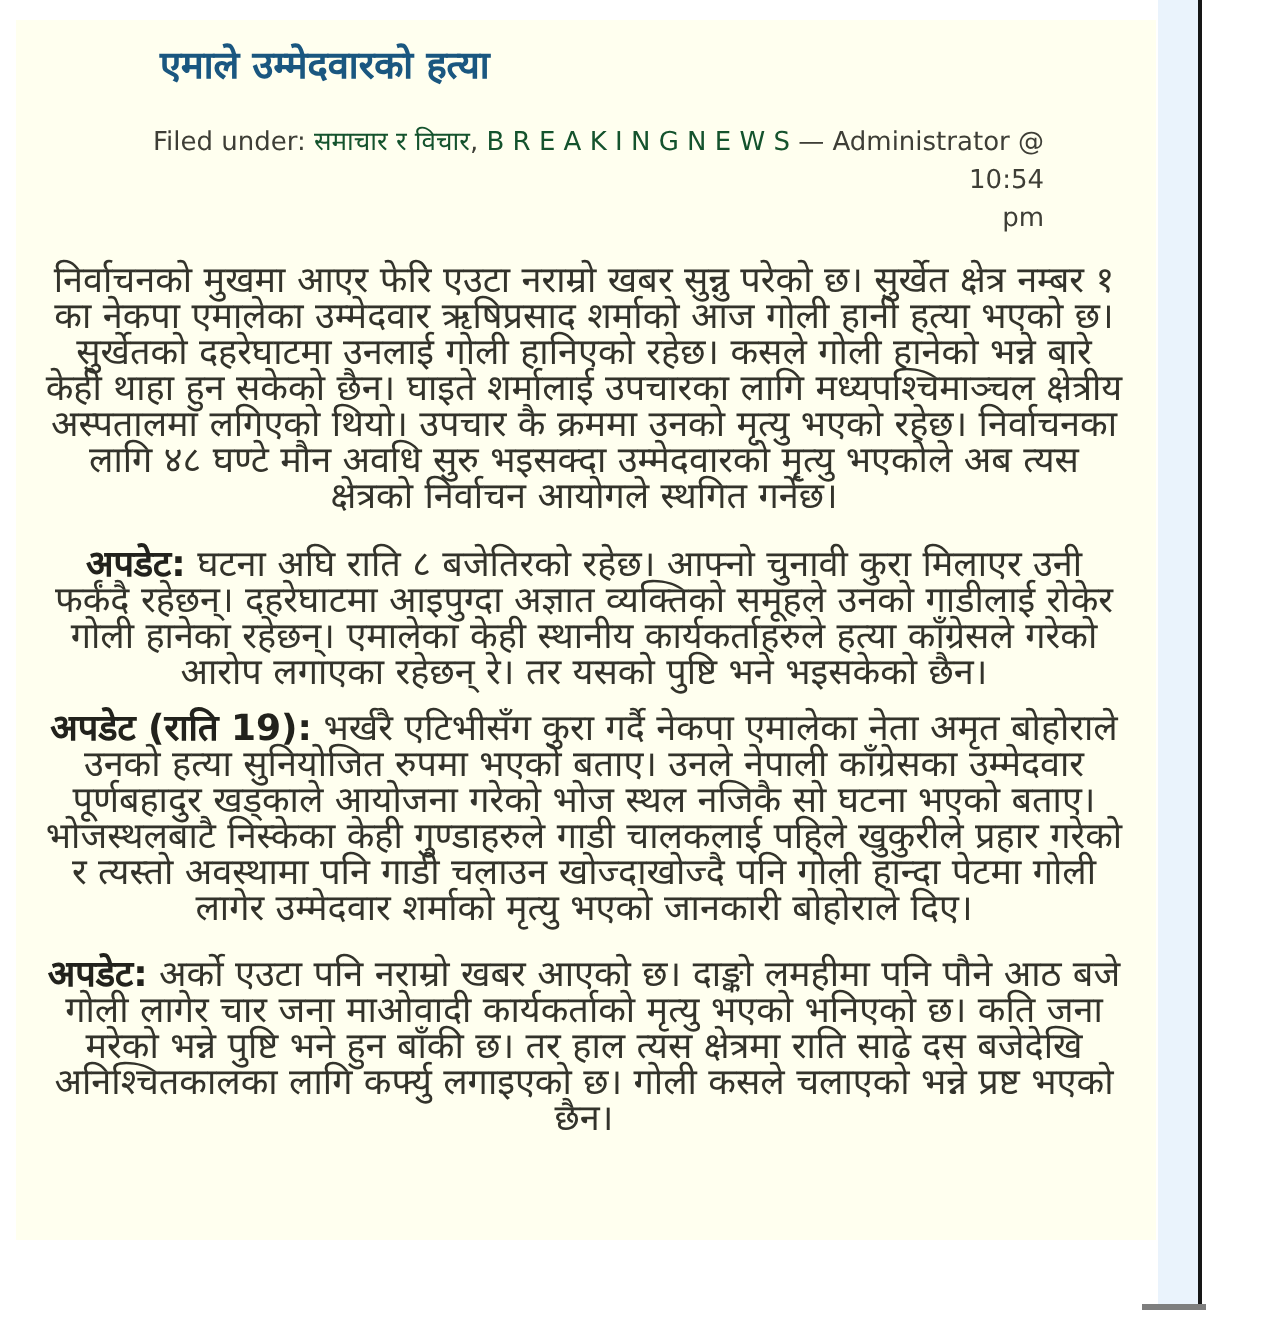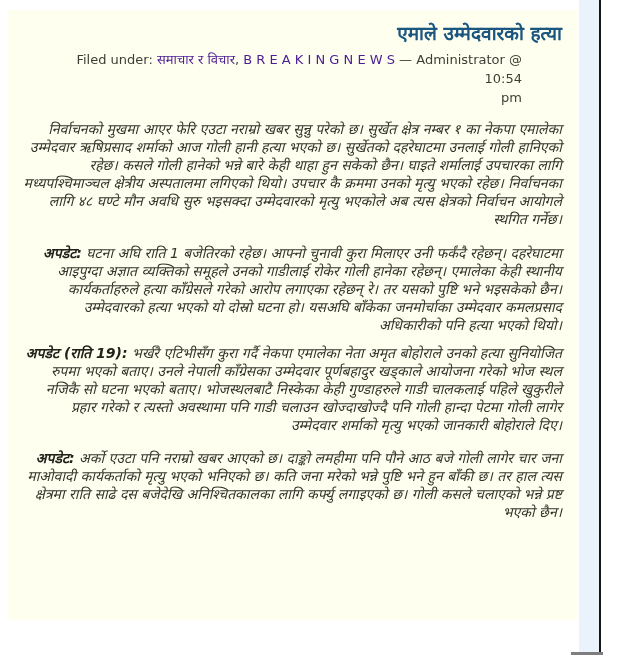--- a/index.html
+++ b/index.html
@@ -23,41 +23,39 @@
     position:absolute; left:599px; top:0;
     width:2px; height:653px;
     background:#161616;
   }
   .hline {
     position:absolute; left:571px; top:652px;
     width:32px; height:3px;
     background:#7e7e7e;
   }
   .title {
-    margin:10px 16px 4px 72px;
+    margin:10px 16px 16px 72px;
     font-size:19px; font-weight:bold;
     color:#1A5780;
     line-height:26px;
-    text-align:right;
   }
   .meta {
     margin:2px 56px 0 60px;
     text-align:right;
     font-size:13px; line-height:19px;
     color:#3E3E36;
   }
   .meta a {
-    color:#4c1d95; text-decoration:none; cursor:pointer;
+    color:#14532d; text-decoration:none; cursor:pointer;
   }
   .body {
     margin:13px 16px 0 14px;
-    font-size:14px; line-height:18px;
+    font-size:18px; line-height:18px;
     color:#33332B;
-    text-align:right;
-    font-style:italic;
+    text-align:center;
   }
   .body p { margin:0 0 16px 0; }
   .body p.p2 { margin-bottom:10px; }
   .body p.p3 { margin-bottom:15px; }
   .body p.p4 { margin-bottom:28px; }
   .body p.p5 { margin-bottom:0; }
   .body b { color:#22221C;margin-top:31px; }
 </style>
 </head>
 <body>
@@ -75,22 +73,21 @@
   </div>
 
   <div class="body">
 
     <p class="p1">
       <span>निर्वाचनको मुखमा आएर फेरि एउटा नराम्रो खबर सुन्नु परेको छ। सुर्खेत क्षेत्र नम्बर १ का नेकपा एमालेका उम्मेदवार ऋषिप्रसाद शर्माको आज गोली हानी हत्या भएको छ। सुर्खेतको दहरेघाटमा उनलाई गोली हानिएको रहेछ। कसले गोली हानेको भन्ने बारे केही थाहा हुन सकेको छैन। घाइते शर्मालाई उपचारका लागि मध्यपश्चिमाञ्चल क्षेत्रीय अस्पतालमा लगिएको थियो। उपचार कै क्रममा उनको मृत्यु भएको रहेछ। निर्वाचनका लागि ४८ घण्टे मौन अवधि सुरु भइसक्दा उम्मेदवारको मृत्यु भएकोले अब त्यस क्षेत्रको निर्वाचन आयोगले स्थगित गर्नेछ।</span>
     </p>
 
     <p class="p2">
       <b>अपडेट:</b>
-      <span>घटना अघि राति 1 बजेतिरको रहेछ। आफ्नो चुनावी कुरा मिलाएर उनी फर्कंदै रहेछन्। दहरेघाटमा आइपुग्दा अज्ञात व्यक्तिको समूहले उनको गाडीलाई रोकेर गोली हानेका रहेछन्। एमालेका केही स्थानीय कार्यकर्ताहरुले हत्या काँग्रेसले गरेको आरोप लगाएका रहेछन् रे। तर यसको पुष्टि भने भइसकेको छैन।</span><br>
-      <span>उम्मेदवारको हत्या भएको यो दोस्रो घटना हो। यसअघि बाँकेका जनमोर्चाका उम्मेदवार कमलप्रसाद अधिकारीको पनि हत्या भएको थियो।</span>
+      <span>घटना अघि राति ८ बजेतिरको रहेछ। आफ्नो चुनावी कुरा मिलाएर उनी फर्कंदै रहेछन्। दहरेघाटमा आइपुग्दा अज्ञात व्यक्तिको समूहले उनको गाडीलाई रोकेर गोली हानेका रहेछन्। एमालेका केही स्थानीय कार्यकर्ताहरुले हत्या काँग्रेसले गरेको आरोप लगाएका रहेछन् रे। तर यसको पुष्टि भने भइसकेको छैन।</span><br>
     </p>
 
     <p class="p3">
       <b>अपडेट (राति 19):</b>
       <span>भर्खरै एटिभीसँग कुरा गर्दै नेकपा एमालेका नेता अमृत बोहोराले उनको हत्या सुनियोजित रुपमा भएको बताए। उनले नेपाली काँग्रेसका उम्मेदवार पूर्णबहादुर खड्काले आयोजना गरेको भोज स्थल नजिकै सो घटना भएको बताए। भोजस्थलबाटै निस्केका केही गुण्डाहरुले गाडी चालकलाई पहिले खुकुरीले प्रहार गरेको र त्यस्तो अवस्थामा पनि गाडी चलाउन खोज्दाखोज्दै पनि गोली हान्दा पेटमा गोली लागेर उम्मेदवार शर्माको मृत्यु भएको जानकारी बोहोराले दिए।</span>
     </p>
 
     <p class="p4">
       <b>अपडेट:</b>
       <span>अर्को एउटा पनि नराम्रो खबर आएको छ। दाङ्को लमहीमा पनि पौने आठ बजे गोली लागेर चार जना माओवादी कार्यकर्ताको मृत्यु भएको भनिएको छ। कति जना मरेको भन्ने पुष्टि भने हुन बाँकी छ। तर हाल त्यस क्षेत्रमा राति साढे दस बजेदेखि अनिश्चितकालका लागि कर्फ्यु लगाइएको छ। गोली कसले चलाएको भन्ने प्रष्ट भएको छैन।</span>

